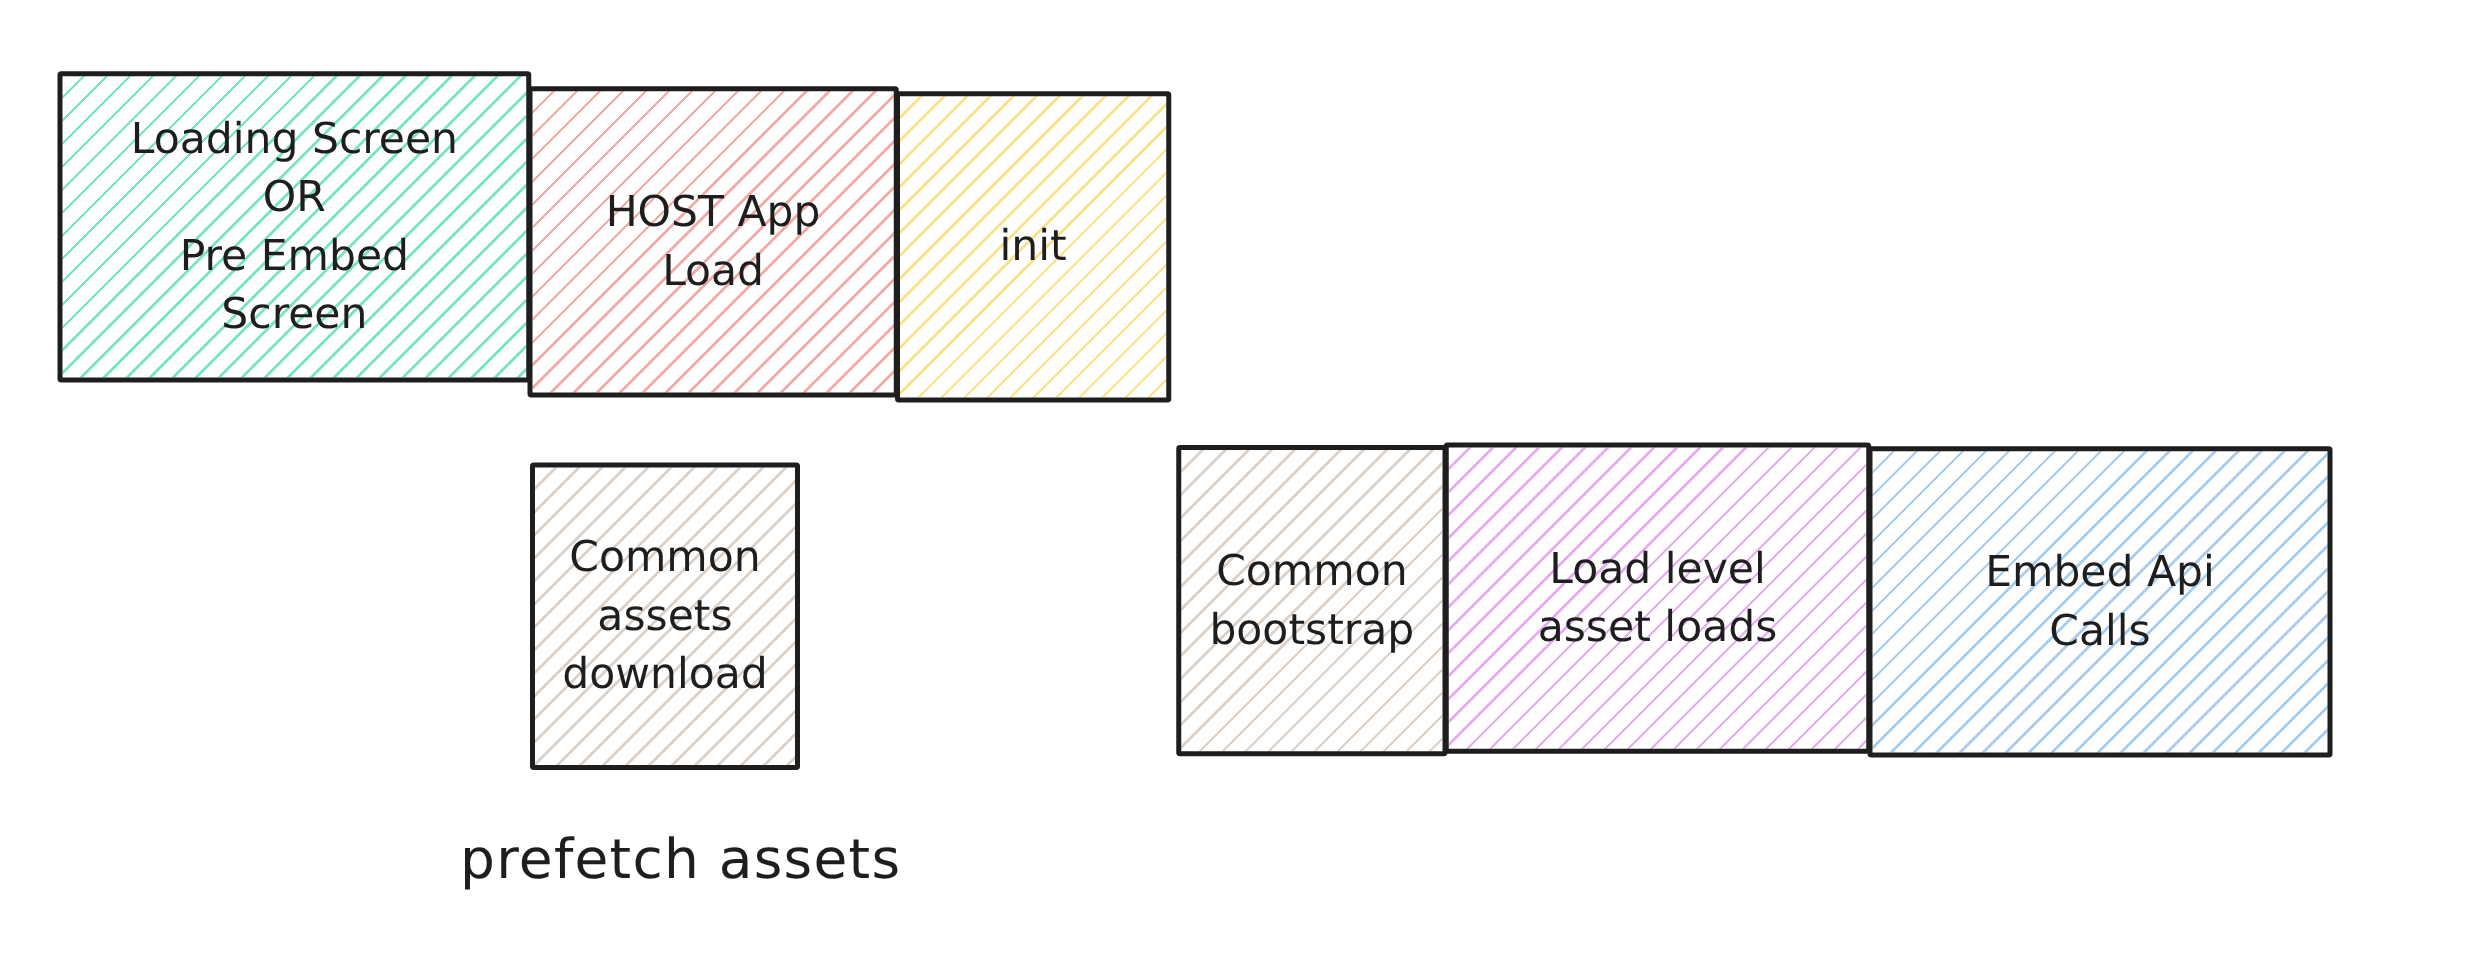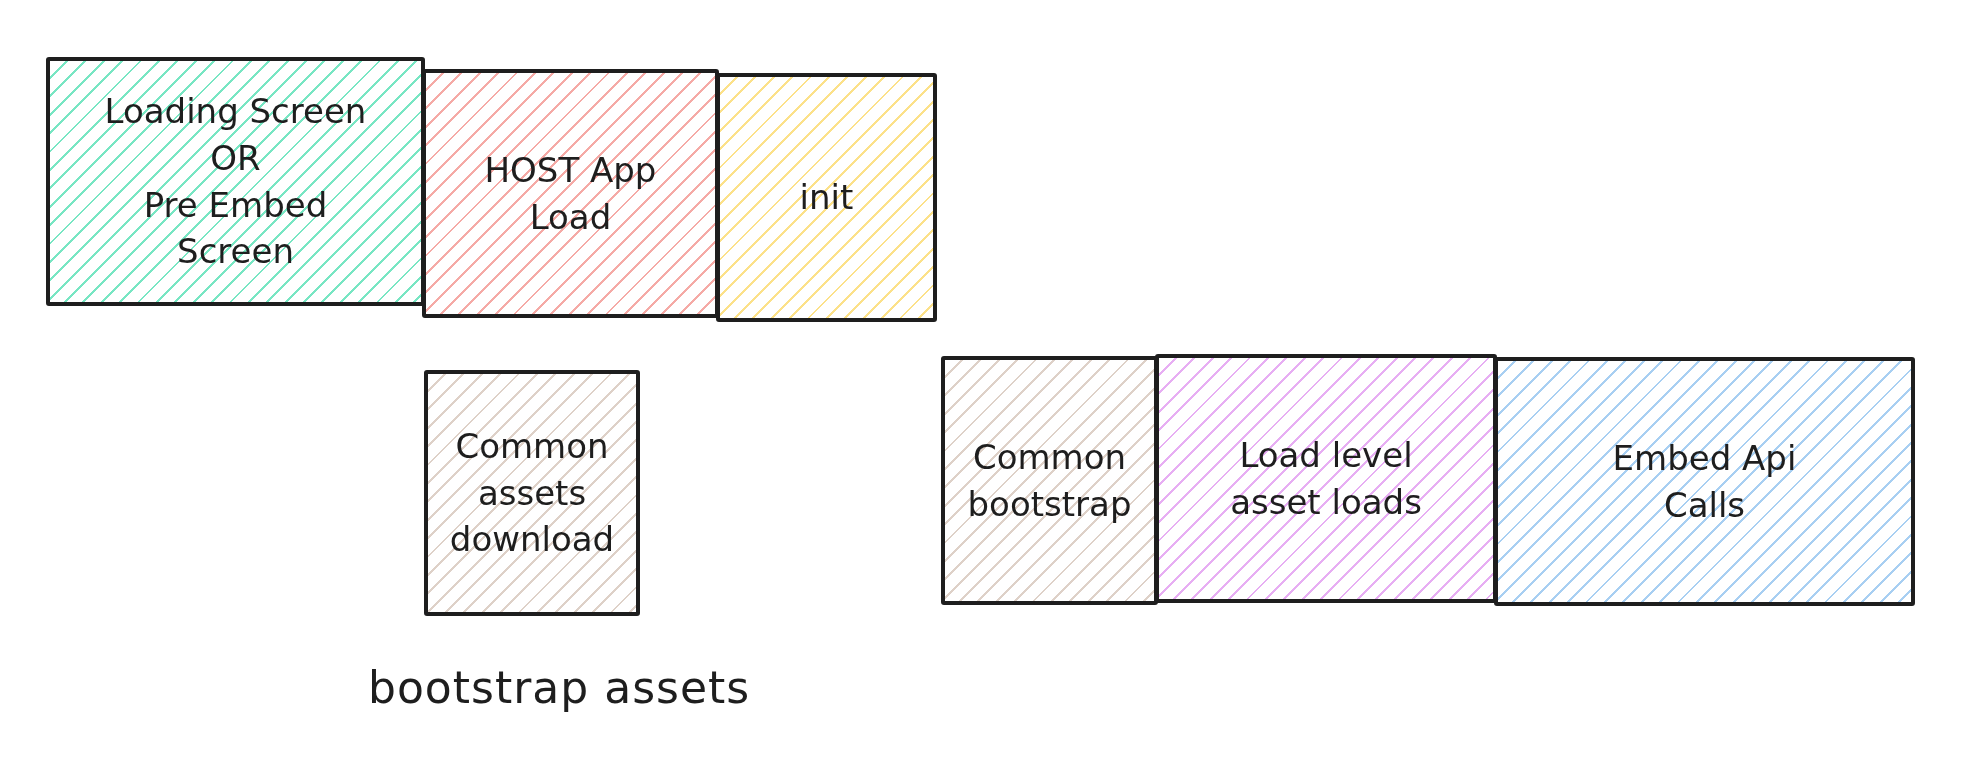--- a/index.html
+++ b/index.html
@@ -31,21 +31,21 @@
   }
   
   .box-loading       { left:46px;   top:57px;  width:379px; height:249px; }
   .box-host          { left:422px;  top:57px;  width:297px; height:249px;margin-top:12px; }
   .box-init          { left:716px;  top:57px;  width:221px; height:249px; }
   
   .box-common-assets { left:424px;  top:370px; width:216px; height:246px; }
   
   .box-bootstrap     { left:941px;  top:356px; width:217px; height:249px; }
   .box-embed-assets  { left:1155px; top:354px; width:342px; height:249px; }
-  .box-embed-api     { left:1494px; top:357px; width:421px; height:249px; }
+  .box-embed-api     { left:1494px; top:357px; width:372px; height:249px; }
 
   .caption {
     position:absolute;
     left:368px; top:662px;
     font-size:44px;
     color:#1e1e1e;
     letter-spacing:1px;
   }
 </style>
 </head>
@@ -83,15 +83,15 @@
   <div class="box box-embed-assets" style="background-image: repeating-linear-gradient(135deg, transparent 0px, transparent 11px, rgb(231, 174, 243) 11px, rgb(231, 174, 243) 13px);">
     <span class="label">Load level
 asset loads</span>
   </div>
 
   <div class="box box-embed-api" style="background-image: repeating-linear-gradient(135deg, transparent 0px, transparent 11px, rgb(168, 207, 242) 11px, rgb(168, 207, 242) 13px);">
     <span class="label">Embed Api
 Calls</span>
   </div>
 
-  <div class="caption">bootstrap assets</div>
+  <div class="caption">prefetch assets</div>
 
 </div>
 
 </body></html>

